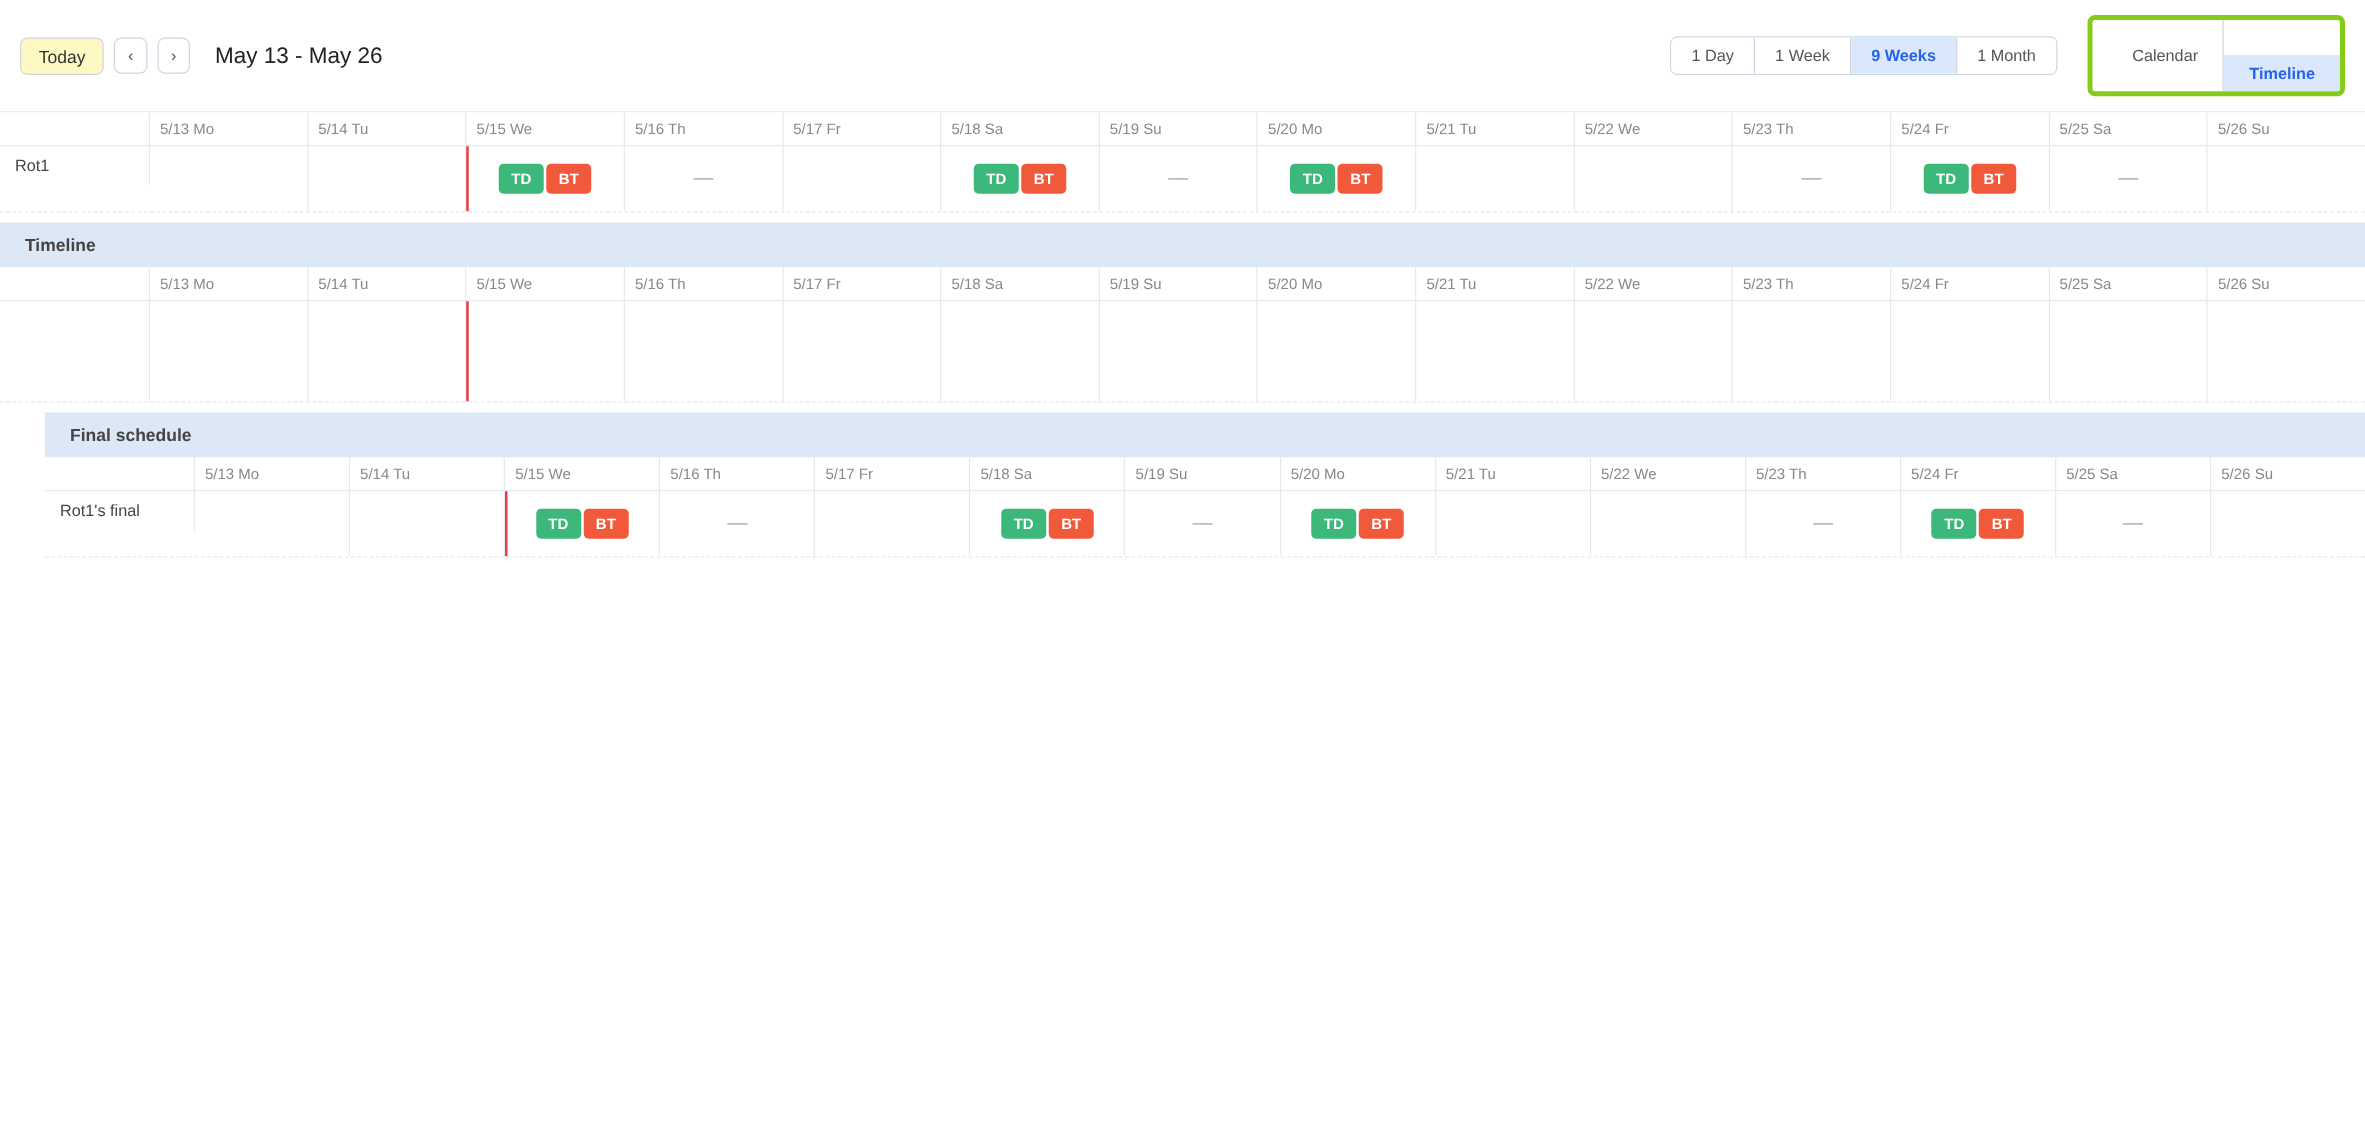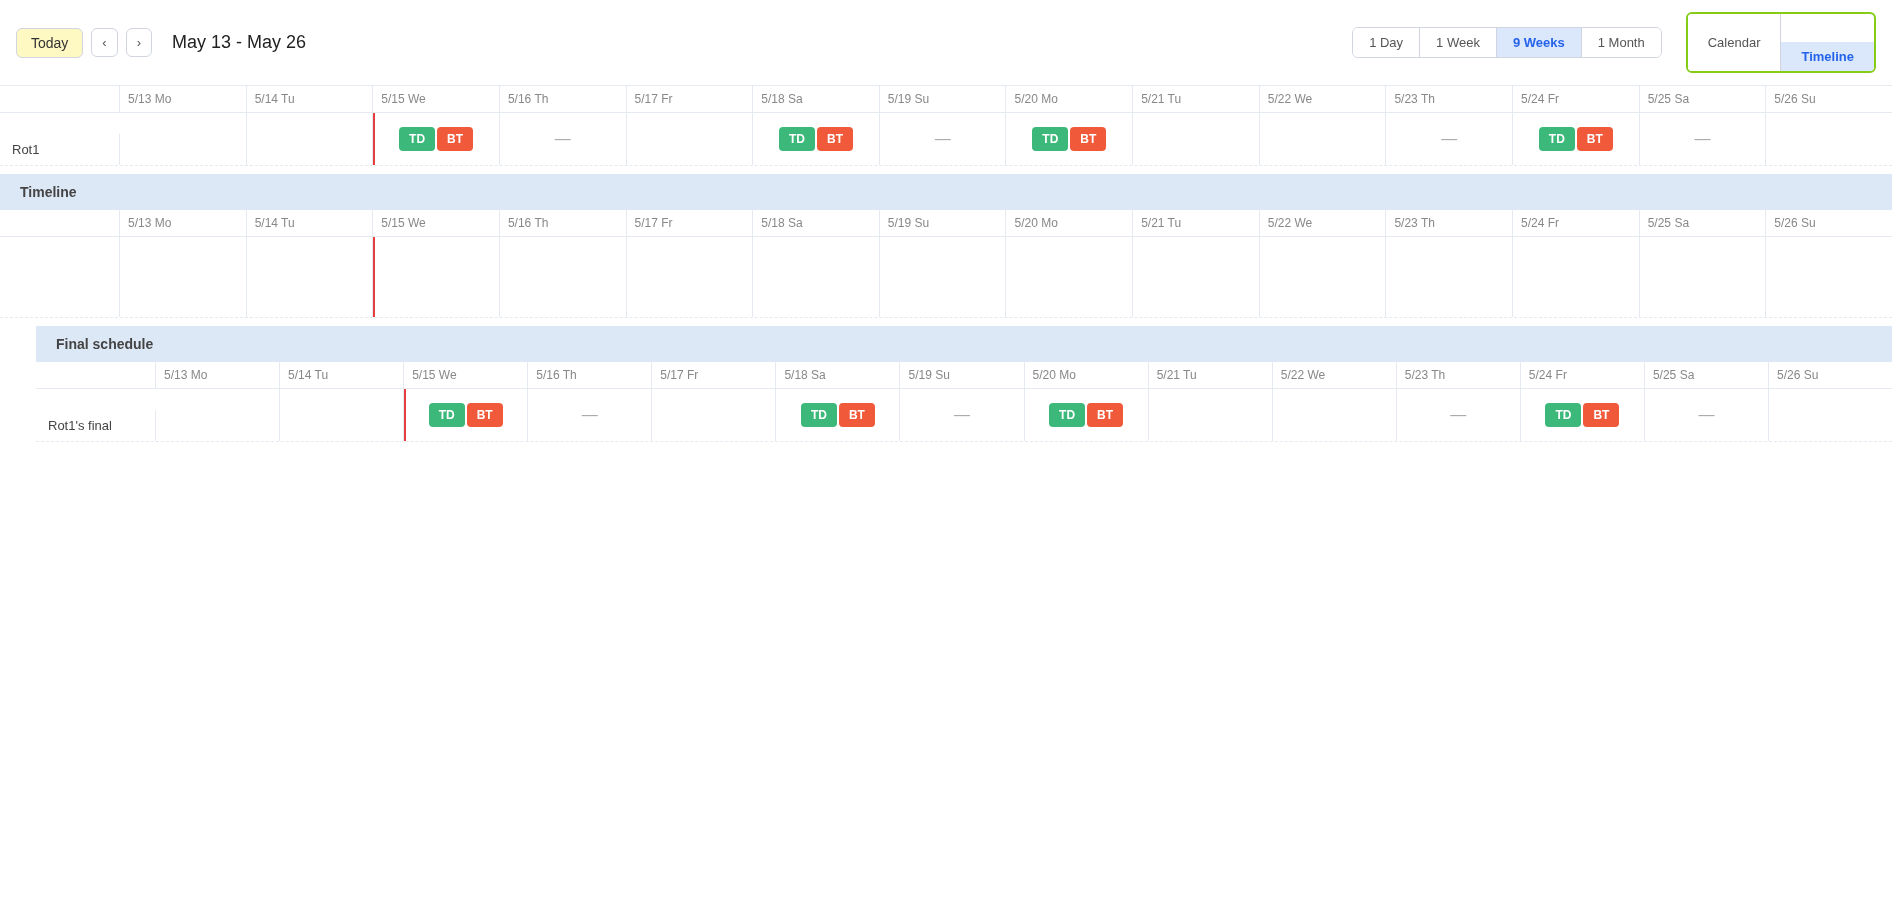--- a/index.html
+++ b/index.html
@@ -59,24 +59,25 @@
       color: #555;
     }
     .view-btn:last-child { border-right: none; }
     .view-btn.active {
       background: #dbe8fb;
       color: #2563eb;
       font-weight: 600;
     }
     .mode-group {
       display: flex;
-      border: 2px solid #84cc16;
+      border: 4px solid #84cc16;
       border-radius: 6px;
       overflow: hidden;
       margin-left: 16px;
+      padding-left: 12px;
     }
     .mode-btn {
       background: #fff;
       border: none;
       border-right: 1px solid #d0d5e0;
       padding: 7px 20px;
       font-size: 13px;
       cursor: pointer;
       color: #555;
     }
@@ -130,21 +131,21 @@
       padding: 6px 8px;
       font-size: 12px;
       color: #888;
       border-right: 1px solid #e5e9f0;
       text-align: left;
     }
     .day-cell-header:last-child { border-right: none; }
 
     .data-row {
       display: flex;
-      align-items: flex-end;
+      align-items: flex-start;
       min-height: 52px;
       border-bottom: 1px dashed #e5e9f0;
       position: relative;
     }
     .data-row-label {
       width: 120px;
       min-width: 120px;
       padding: 8px 12px;
       font-size: 13px;
       color: #444;

